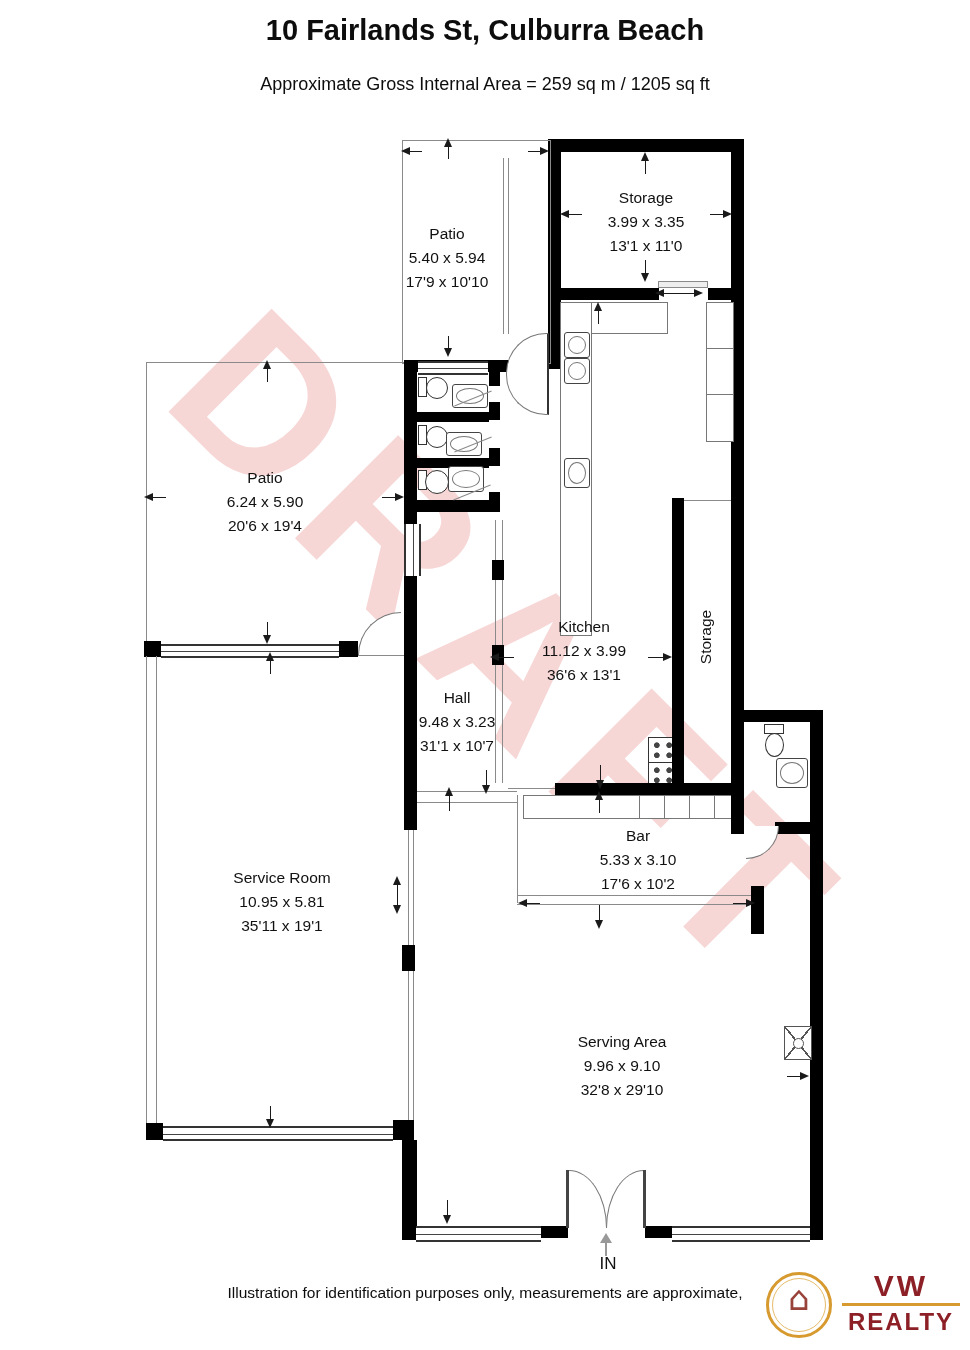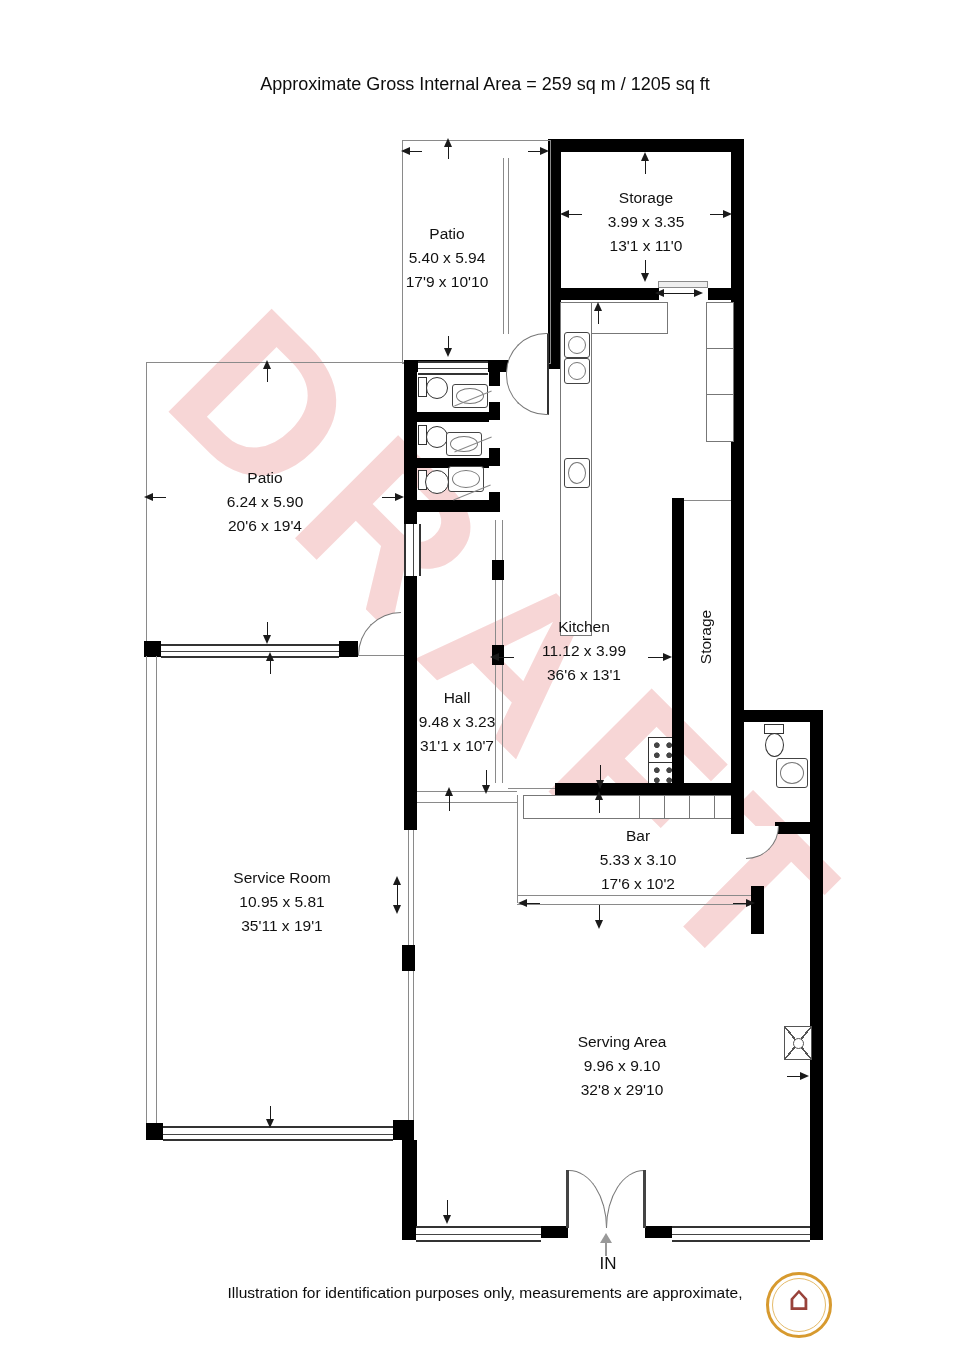--- a/index.html
+++ b/index.html
@@ -58,20 +58,21 @@
   .logo-text{position:absolute;left:76px;top:0;width:118px;text-align:center;}
   .logo-vw{font-size:30px;font-weight:900;letter-spacing:3px;color:#8c2026;line-height:32px;}
   .logo-line{height:3px;background:#d79a2f;margin:1px 0 2px 0;}
   .logo-realty{font-size:24px;font-weight:900;letter-spacing:2px;color:#8c2026;line-height:28px;}
 </style>
 </head>
 <body>
 
 <div id="page">
 
+  <div class="title">10 Fairlands St, Culburra Beach</div>
   <div class="subtitle" style="top:74px">Approximate Gross Internal Area = 259 sq m / 1205 sq ft</div>
 
   <div class="watermark">DRAFT</div>
 
   <div class="plan">
 
     <div class="wall" style="left:548px;top:139px;width:196px;height:13px"></div>
     <div class="wall" style="left:731px;top:139px;width:13px;height:161px"></div>
     <div class="wall" style="left:548px;top:139px;width:13px;height:230px"></div>
     <div class="wall" style="left:561px;top:288px;width:98px;height:12px"></div>
@@ -259,15 +260,20 @@
     <div class="vlabel" style="left:647px;top:627px;width:120px;height:20px">Storage</div>
 
     <div class="room-label" style="left:594px;top:1254px;width:28px;line-height:20px;font-size:17px">IN</div>
   </div>
 
   <div class="footer" style="left:105px;top:1284px">Illustration for identification purposes only, measurements are approximate,</div>
 
   <div class="logo">
     <div class="logo-circle"></div>
     <div class="logo-crest">⌂</div>
+    <div class="logo-text">
+      <div class="logo-vw">VW</div>
+      <div class="logo-line"></div>
+      <div class="logo-realty">REALTY</div>
+    </div>
   </div>
 
 </div>
 
 </body></html>

